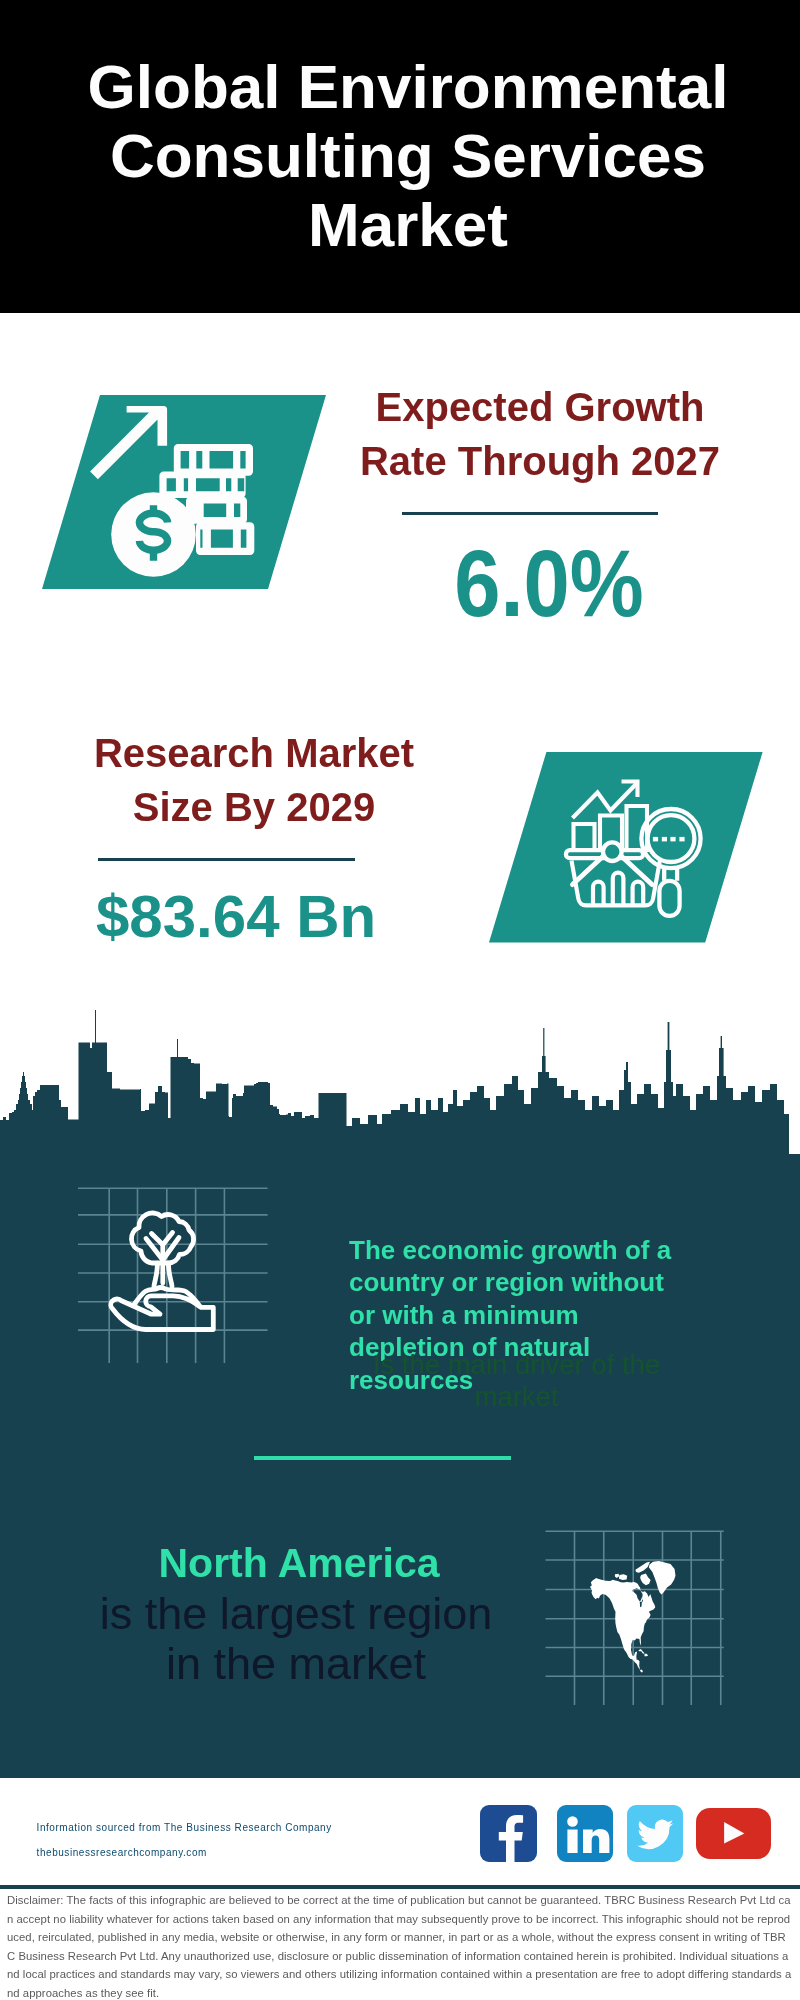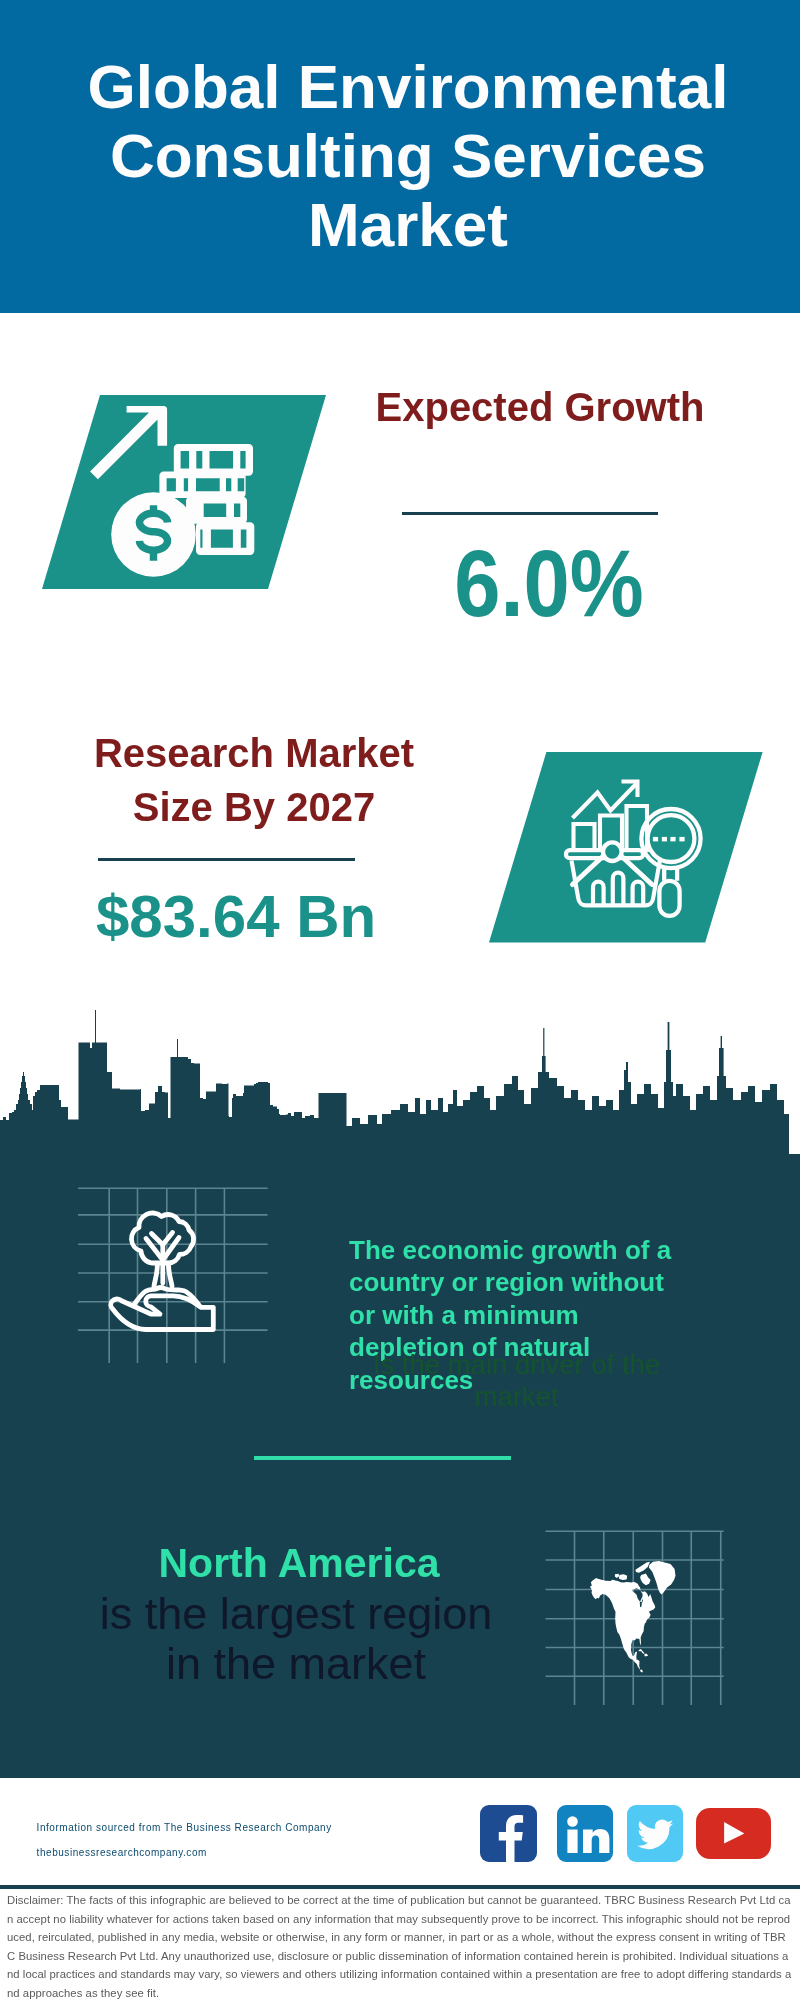--- a/index.html
+++ b/index.html
@@ -1,21 +1,21 @@
 <!DOCTYPE html>
 <html><head>
 <meta charset="utf-8">
 <style>
   * { margin:0; padding:0; box-sizing:border-box; }
   html,body { width:800px; height:2000px; }
   body { font-family:"Liberation Sans", sans-serif; background:#ffffff; overflow:hidden; }
   .page { position:relative; width:800px; height:2000px; background:#fff; }
 
   
-  .header { position:absolute; left:0; top:0; width:800px; height:313px; background:#0369a1; }
+  .header { position:absolute; left:0; top:0; width:800px; height:313px; background:#000000; }
   .header .title { position:absolute; left:8px; top:52px; width:800px; text-align:center;
       color:#fdfdfd; font-size:62px; line-height:69px; font-weight:bold; }
 
   
   .plate { position:absolute; }
   .plate svg { display:block; }
 
   .stat-head { position:absolute; text-align:center; color:#7f1d1d; font-weight:bold;
       font-size:40px; line-height:54px; }
   .rule { position:absolute; background:#17414f; height:3px; }
@@ -77,27 +77,28 @@
           <path d="M125.6,127.5 a13.4,9.6 0 0 0 -14.1,-9.2 a13.4,9.6 0 0 0 -14.1,9.2 a13.4,9.6 0 0 0 14.1,9.2
                    a13.4,9.6 0 0 1 14.1,9.2 a13.4,9.6 0 0 1 -14.1,9.2 a13.4,9.6 0 0 1 -14.1,-9.2" stroke-linecap="butt"></path>
           <path d="M111.5,110.2 v8.6 M111.5,155 v10.8" stroke-width="7.4"></path>
         </g>
       </g>
     </svg>
   </div>
 
   <div class="stat-head" style="left:340px;top:380px;width:400px">
     <div>Expected Growth</div>
+    <div>Rate Through 2027</div>
   </div>
   <div class="rule" style="left:402px;top:512px;width:256px"></div>
   <div class="stat-val" style="left:349px;top:536px;width:400px">6.0%</div>
 
   <div class="stat-head" style="left:54px;top:726px;width:400px">
     <div>Research Market</div>
-    <div>Size By 2027</div>
+    <div>Size By 2029</div>
   </div>
   <div class="rule" style="left:98px;top:858px;width:257px"></div>
   <div class="stat-val2" style="left:96px;top:887px;width:284px">$83.64 Bn</div>
 
   <div class="plate" style="left:489px;top:752px">
     <svg width="274" height="191" viewBox="0 0 274 191">
       <polygon points="57.4,0 273.6,0 216.2,190.5 0,190.5" fill="#1a9189"></polygon>
       <g fill="none" stroke="#fdfdfd" stroke-width="4.1" stroke-linecap="butt" stroke-linejoin="miter">
 
         <polyline points="83.5,66 108.5,40.5 121.5,58.5 148,31"></polyline>

